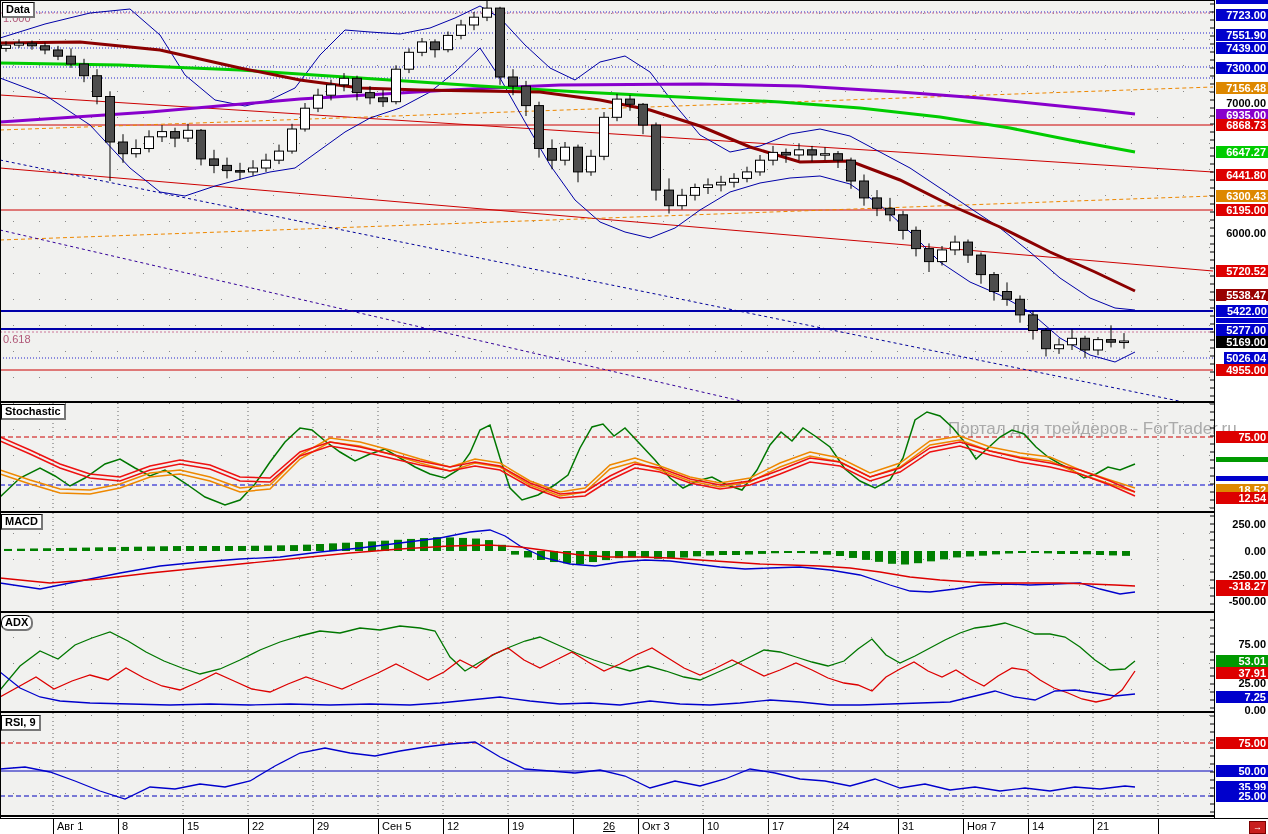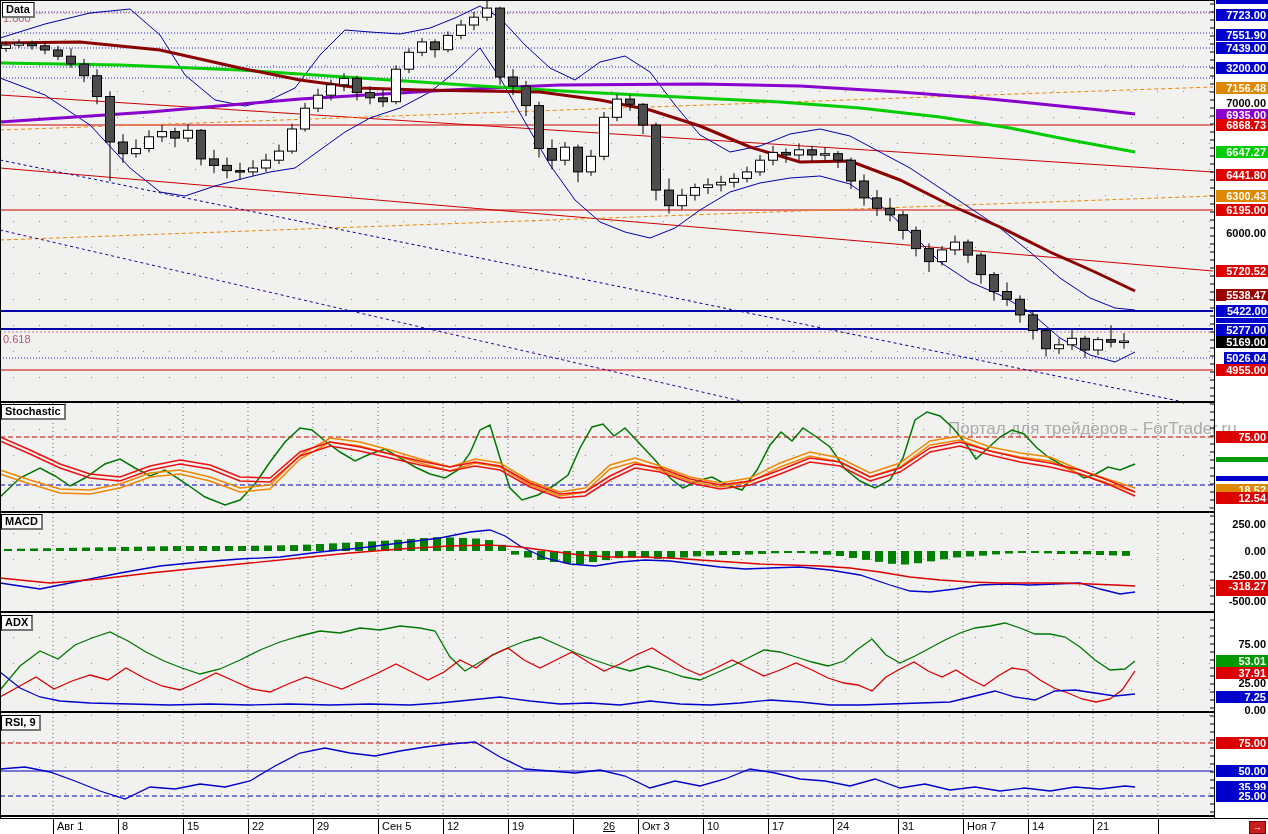--- a/index.html
+++ b/index.html
@@ -542,21 +542,21 @@
       </g>
   </svg>
 
   <div id="right-axis">
       <div class="ax-plain" style="top: 97px;">7000.00</div>
       <div class="ax-plain" style="top: 227px;">6000.00</div>
       <div class="ax-badge" style="background: rgb(0, 0, 204); height: 5px; line-height: 5px; top: -1.5px;"></div>
       <div class="ax-badge" style="background: rgb(0, 0, 204); height: 12px; line-height: 12px; top: 9px;">7723.00</div>
       <div class="ax-badge" style="background: rgb(0, 0, 204); height: 12px; line-height: 12px; top: 29px;">7551.90</div>
       <div class="ax-badge" style="background: rgb(0, 0, 204); height: 12px; line-height: 12px; top: 42px;">7439.00</div>
-      <div class="ax-badge" style="background: rgb(0, 0, 204); height: 12px; line-height: 12px; top: 62px;">3200.00</div>
+      <div class="ax-badge" style="background: rgb(0, 0, 204); height: 12px; line-height: 12px; top: 62px;">7300.00</div>
       <div class="ax-badge" style="background: rgb(0, 0, 204); height: 12px; line-height: 12px; top: 73px; margin-top: 36px;">7217.00</div>
       <div class="ax-badge" style="background: rgb(221, 136, 0); height: 12px; line-height: 12px; top: 82px;">7156.48</div>
       <div class="ax-badge" style="background: rgb(136, 0, 204); height: 12px; line-height: 12px; top: 109px;">6935.00</div>
       <div class="ax-badge" style="background: rgb(221, 0, 0); height: 12px; line-height: 12px; top: 119px;">6868.73</div>
       <div class="ax-badge" style="background: rgb(0, 204, 0); height: 12px; line-height: 12px; top: 146px;">6647.27</div>
       <div class="ax-badge" style="background: rgb(221, 0, 0); height: 12px; line-height: 12px; top: 169px;">6441.80</div>
       <div class="ax-badge" style="background: rgb(221, 136, 0); height: 12px; line-height: 12px; top: 190px;">6300.43</div>
       <div class="ax-badge" style="background: rgb(221, 0, 0); height: 12px; line-height: 12px; top: 204px;">6195.00</div>
       <div class="ax-badge" style="background: rgb(221, 0, 0); height: 12px; line-height: 12px; top: 265px;">5720.52</div>
       <div class="ax-badge" style="background: rgb(153, 0, 0); height: 12px; line-height: 12px; top: 289px; text-decoration: underline;">5538.47</div>
@@ -586,21 +586,21 @@
       <div class="ax-badge" style="background: rgb(221, 0, 0); height: 12px; line-height: 12px; top: 737px;">75.00</div>
       <div class="ax-badge" style="background: rgb(0, 0, 204); height: 12px; line-height: 12px; top: 765px;">50.00</div>
       <div class="ax-badge" style="background: rgb(0, 0, 204); height: 12px; line-height: 12px; top: 781px;">35.99</div>
       <div class="ax-badge" style="background: rgb(0, 0, 204); height: 12px; line-height: 12px; top: 790px;">25.00</div>
     </div>
 
   <div id="headers">
       <div class="hdr-box" style="left: 2px; top: 2px;">Data</div>
       <div class="hdr-box" style="left: 1px; top: 404px;">Stochastic</div>
       <div class="hdr-box" style="left: 1px; top: 514px;">MACD</div>
-      <div class="hdr-box" style="left: 1px; top: 615px;">ADX</div>
+      <div class="hdr-box" style="left: 1px; top: 615px; border-radius: 7px;">ADX</div>
       <div class="hdr-box" style="left: 1px; top: 715px;">RSI, 9</div>
       <div class="fib-lbl" style="left: 3px; top: 12px;">1.000</div>
       <div class="fib-lbl" style="left: 3px; top: 333px;">0.618</div>
     </div>
 
   <div id="time-axis">
     <span id="end-btn">→</span>
   <div class="t-sep" style="left: 53px;"></div>
       <div class="t-sep" style="left: 118px;"></div>
       <div class="t-sep" style="left: 183px;"></div>

